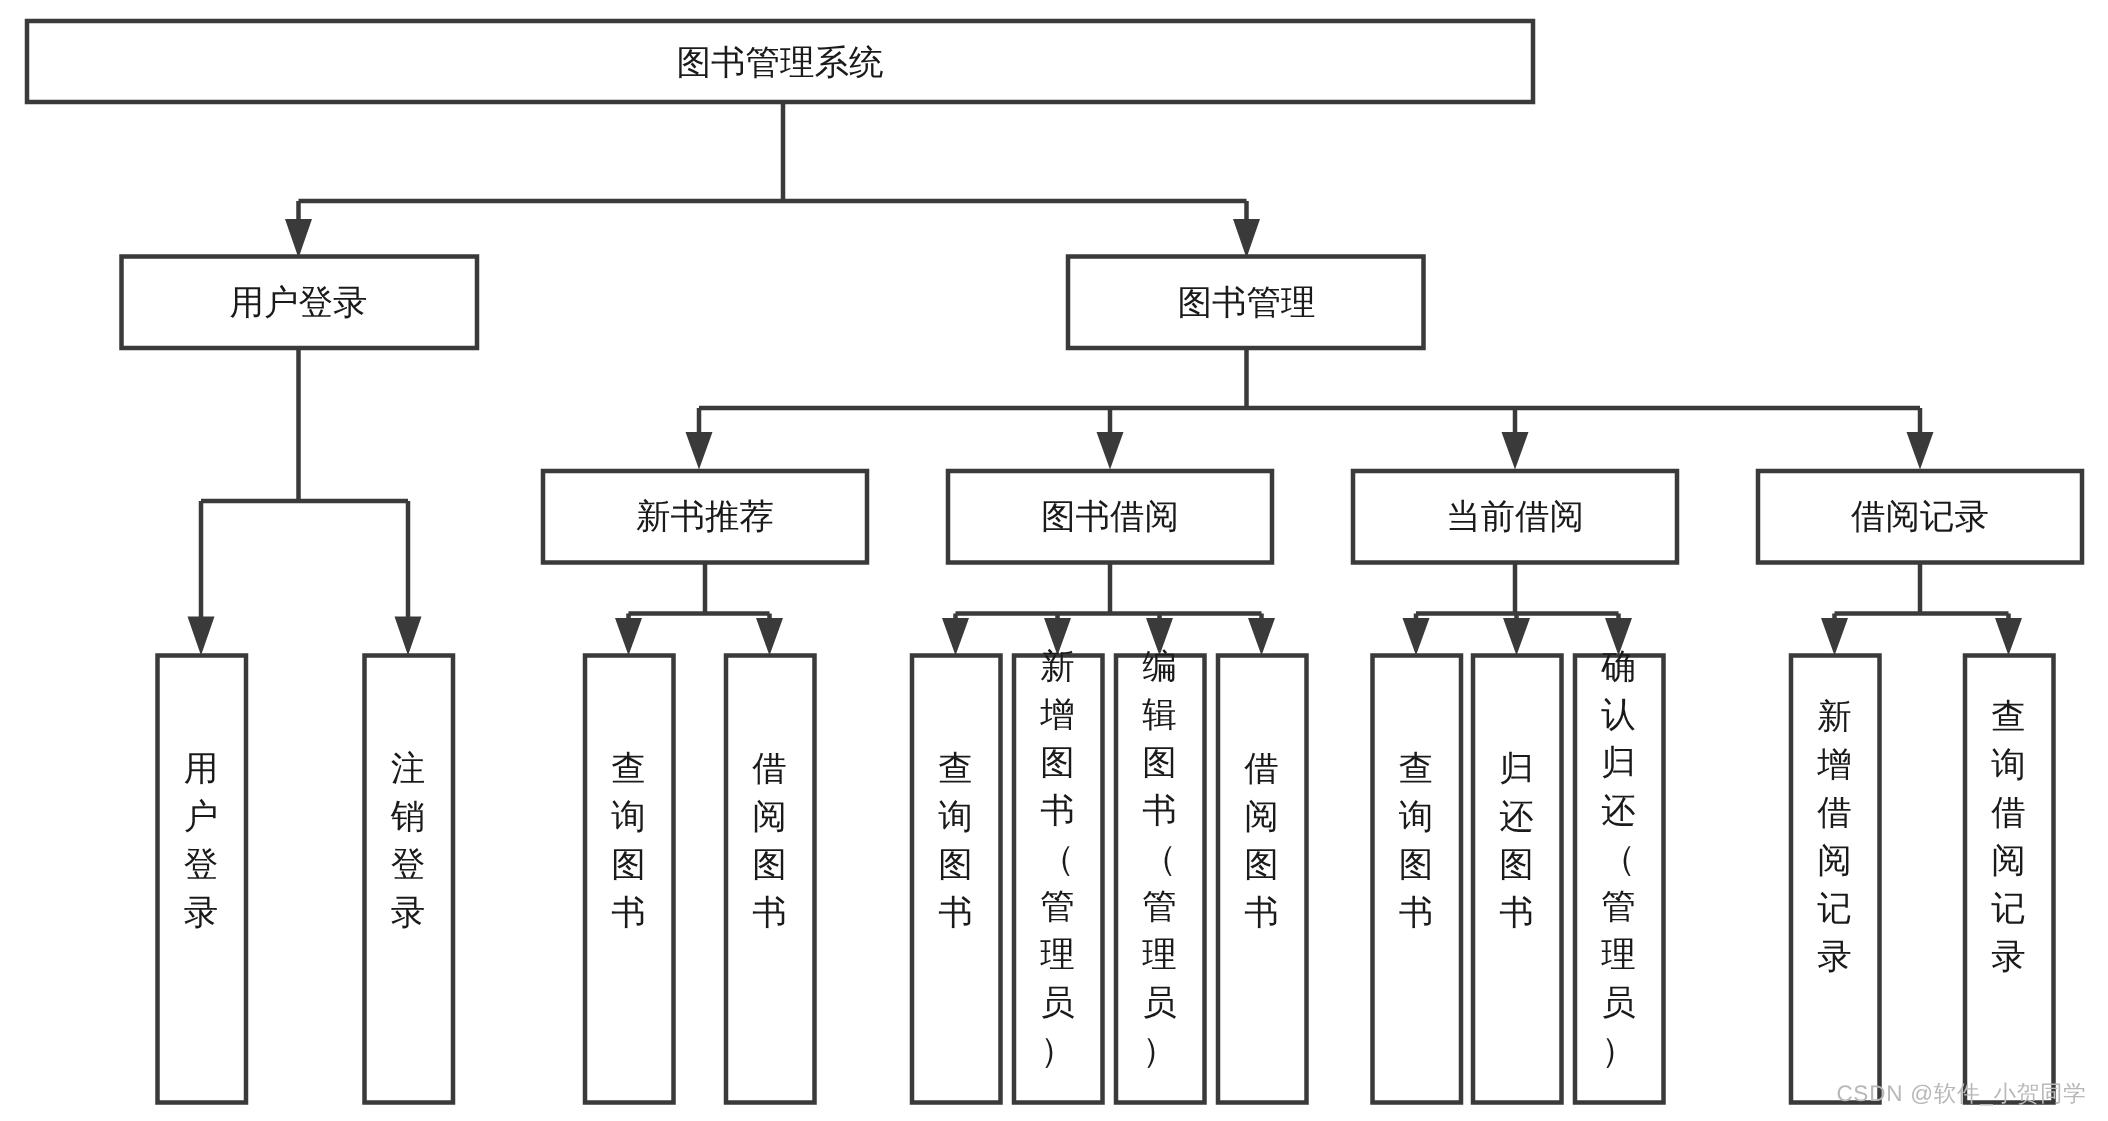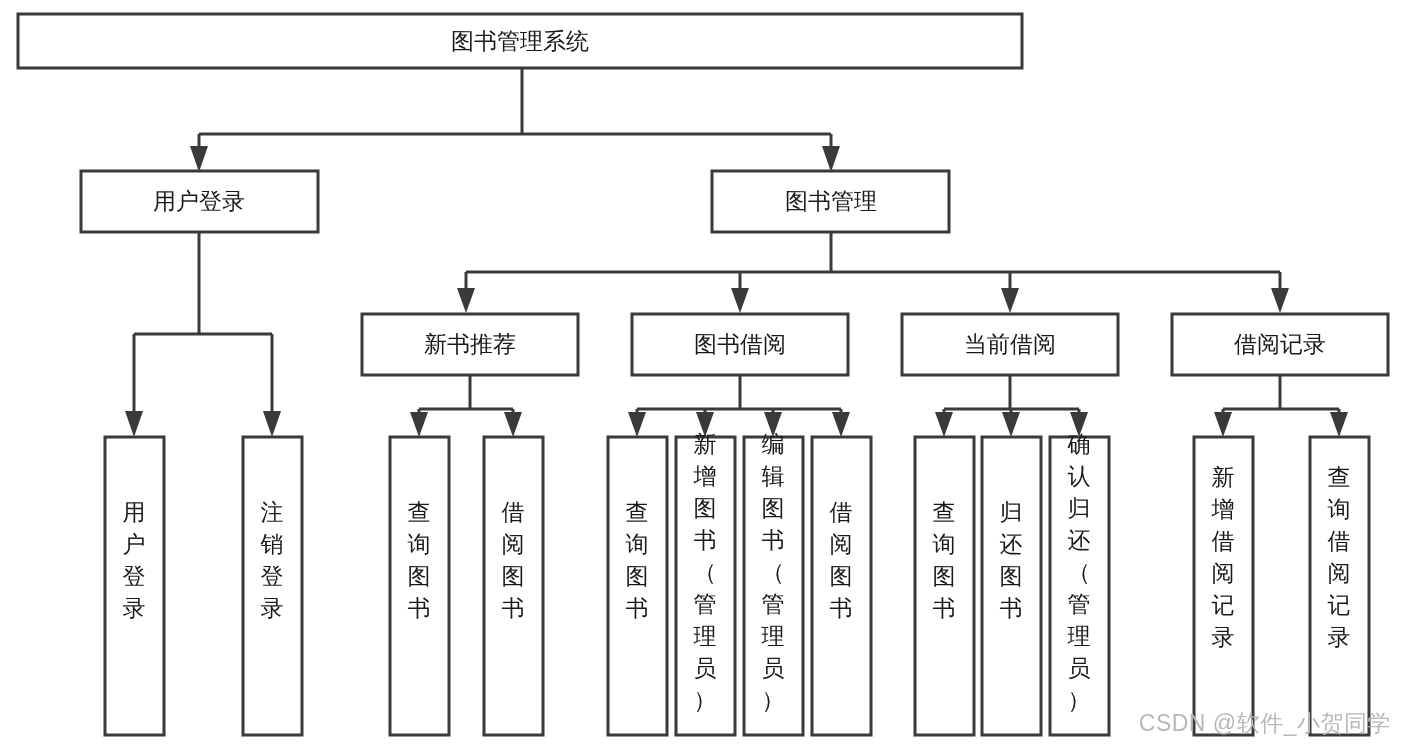--- a/index.html
+++ b/index.html
@@ -45,21 +45,21 @@
     fill: #1a1a1a;
     font-family: "Liberation Sans", "DejaVu Sans", sans-serif;
     font-size: 23px;
     text-anchor: middle;
   }
   .watermark {
     position: absolute;
     right: 14px;
     bottom: 8px;
     color: #b8b8b8;
-    font-size: 23px;
+    font-size: 15px;
     font-family: "Liberation Sans", "DejaVu Sans", sans-serif;
     letter-spacing: 0.5px;
     white-space: nowrap;
     pointer-events: none;
   }
 </style>
 </head>
 <body>
 
 <svg id="diagram" viewBox="0 0 1405 747" xmlns="http://www.w3.org/2000/svg">

